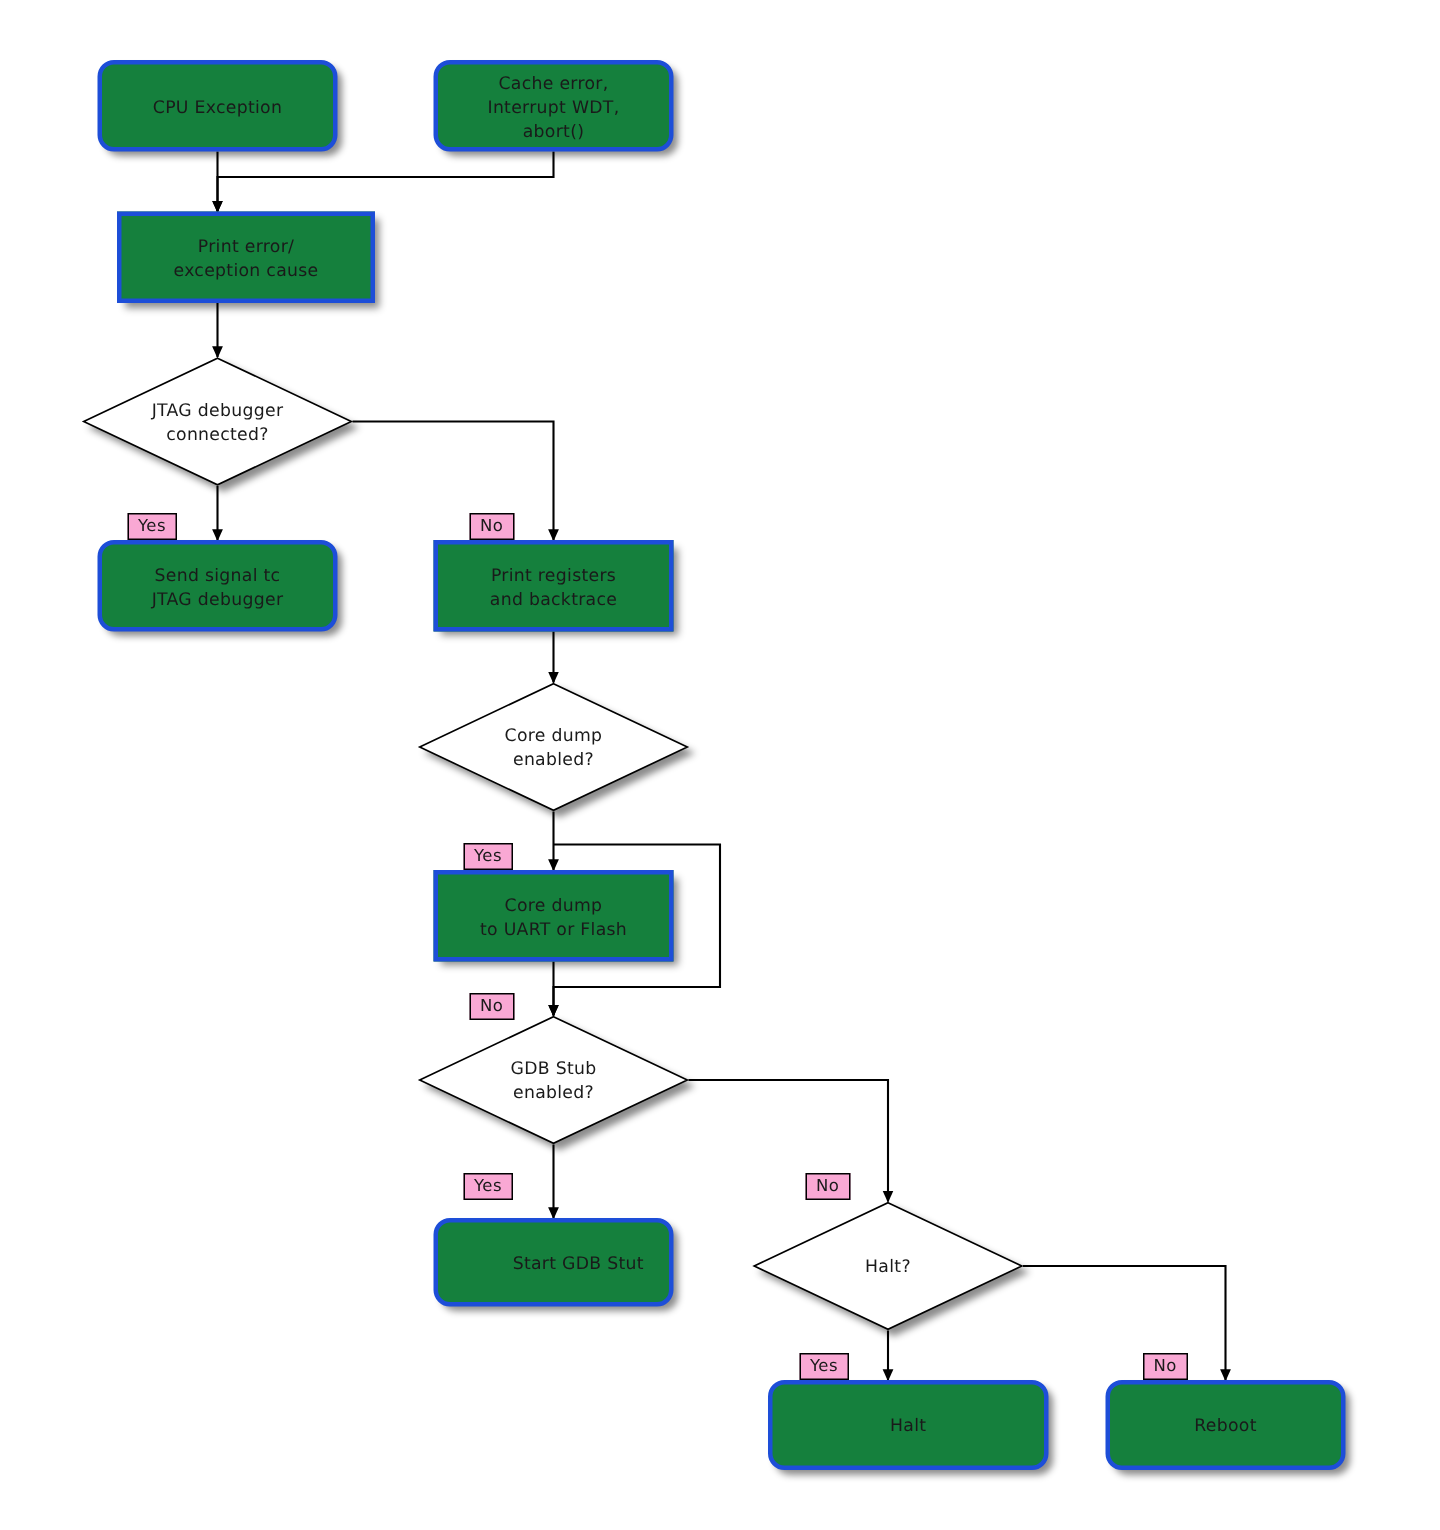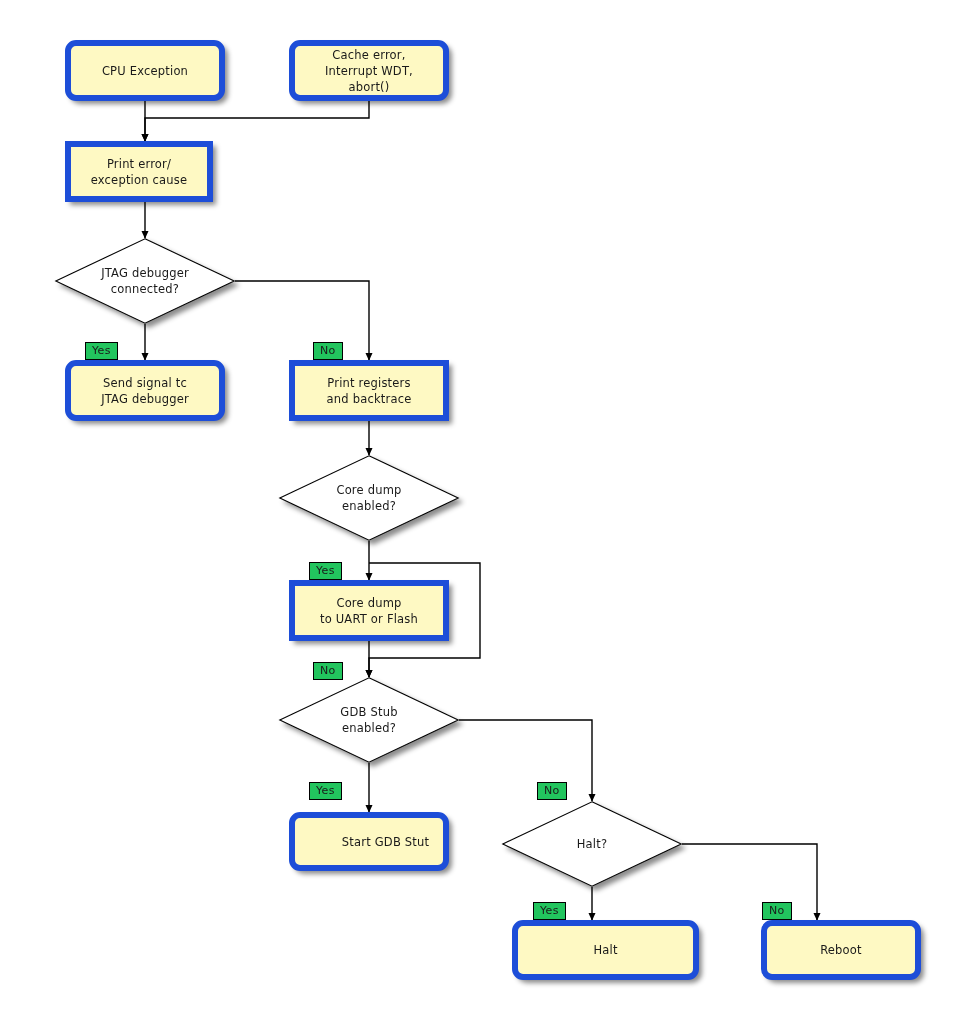--- a/index.html
+++ b/index.html
@@ -19,22 +19,22 @@
     position: absolute;
     left: 0;
     top: 0;
     width: 960px;
     height: 1020px;
     pointer-events: none;
   }
   .node {
     position: absolute;
     box-sizing: border-box;
-    background: #fef9c3;
-    border: 6px solid #1d4ed8;
+    background: #15803d;
+    border: 3px solid #1d4ed8;
     display: flex;
     align-items: center;
     justify-content: center;
     text-align: center;
     color: #1a1a1a;
     font-size: 11.5px;
     line-height: 16px;
     letter-spacing: 0.2px;
     white-space: pre;
     box-shadow: 4px 4px 5px -1px rgba(0,0,0,0.45);
@@ -62,21 +62,21 @@
     text-align: center;
     color: #1a1a1a;
     font-size: 11.5px;
     line-height: 16px;
     letter-spacing: 0.2px;
     white-space: pre;
   }
   .edge-label {
     position: absolute;
     box-sizing: border-box;
-    background: #22c55e;
+    background: #f9a8d4;
     border: 1px solid #000000;
     color: #1a1a1a;
     font-size: 11px;
     line-height: 13px;
     letter-spacing: 0.3px;
     padding: 1px 6px 2px 6px;
     z-index: 3;
     white-space: pre;
   }
 </style>
@@ -109,21 +109,21 @@
         <path d="M592,887 L592,920" stroke="#000000" marker-end="url(#arrowhead)"></path>
         <path d="M682,844 L817,844 L817,920" stroke="#000000" marker-end="url(#arrowhead)"></path>
       </g>
   </svg>
 
   <div id="node-layer">
       <div class="node rounded" style="left: 65px; top: 40px; width: 160px; height: 61px; text-align: right;"><span>CPU Exception</span></div>
       <div class="node rounded" style="left: 289px; top: 40px; width: 160px; height: 61px;"><span>Cache error,
 Interrupt WDT,
 abort()</span></div>
-      <div class="node sharp" style="left: 65px; top: 141px; width: 148px; height: 61px;"><span>Print error/
+      <div class="node sharp" style="left: 78px; top: 141px; width: 172px; height: 61px;"><span>Print error/
 exception cause</span></div>
       <div class="diamond-wrap" style="left: 55px; top: 238px; width: 180px; height: 86px;">
         <svg width="180" height="86" viewBox="0 0 180 86">
           <polygon points="90,0.8 179.2,43 90,85.2 0.8,43" fill="#ffffff" stroke="#000000" stroke-width="1.1" filter="url(#softshadow)"></polygon>
         </svg>
         <div class="diamond-label">JTAG debugger
 connected?</div>
       </div>
       <div class="node rounded" style="left: 65px; top: 360px; width: 160px; height: 61px;"><span>Send signal tc
 JTAG debugger</span></div>
@@ -146,21 +146,21 @@
 enabled?</div>
       </div>
       <div class="node rounded" style="left: 289px; top: 812px; width: 160px; height: 59px; padding-left: 33px;"><span>Start GDB Stut</span></div>
       <div class="diamond-wrap" style="left: 502px; top: 801px; width: 180px; height: 86px;">
         <svg width="180" height="86" viewBox="0 0 180 86">
           <polygon points="90,0.8 179.2,43 90,85.2 0.8,43" fill="#ffffff" stroke="#000000" stroke-width="1.1" filter="url(#softshadow)"></polygon>
         </svg>
         <div class="diamond-label">Halt?</div>
       </div>
       <div class="node rounded" style="left: 512px; top: 920px; width: 187px; height: 60px;"><span>Halt</span></div>
-      <div class="node rounded" style="left: 737px; top: 920px; width: 160px; height: 60px; margin-left: 24px;"><span>Reboot</span></div>
+      <div class="node rounded" style="left: 737px; top: 920px; width: 160px; height: 60px;"><span>Reboot</span></div>
     </div>
   <div id="edge-label-layer">
       <div class="edge-label" style="left: 85px; top: 342px;">Yes</div>
       <div class="edge-label" style="left: 313px; top: 342px;">No</div>
       <div class="edge-label" style="left: 309px; top: 562px;">Yes</div>
       <div class="edge-label" style="left: 313px; top: 662px;">No</div>
       <div class="edge-label" style="left: 309px; top: 782px;">Yes</div>
       <div class="edge-label" style="left: 537px; top: 782px;">No</div>
       <div class="edge-label" style="left: 533px; top: 902px;">Yes</div>
       <div class="edge-label" style="left: 762px; top: 902px;">No</div>

